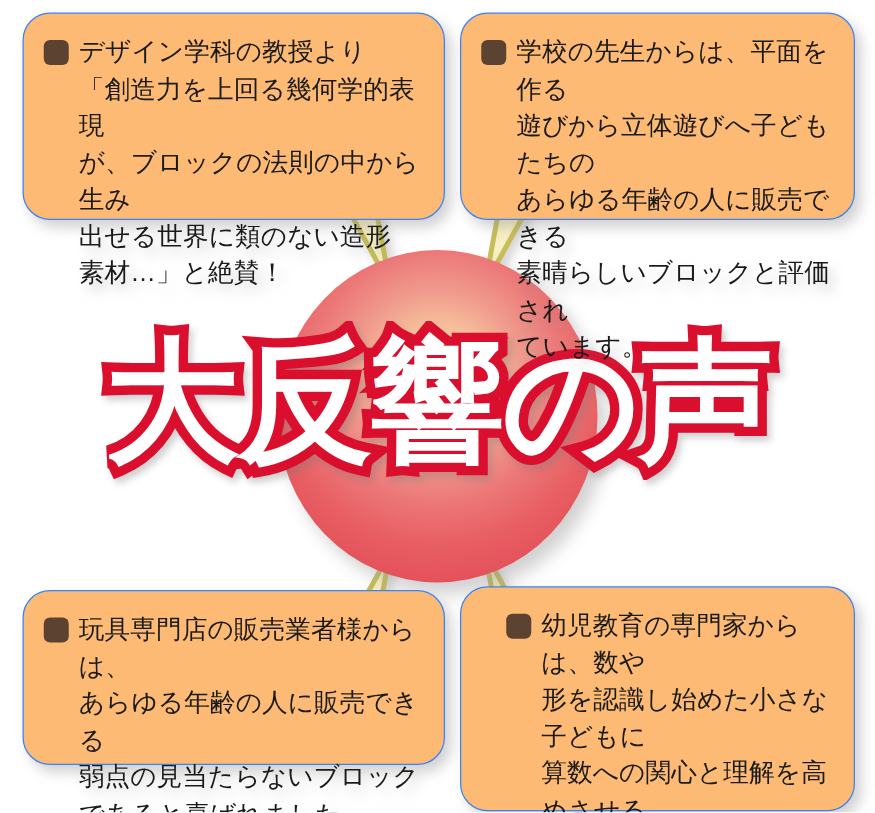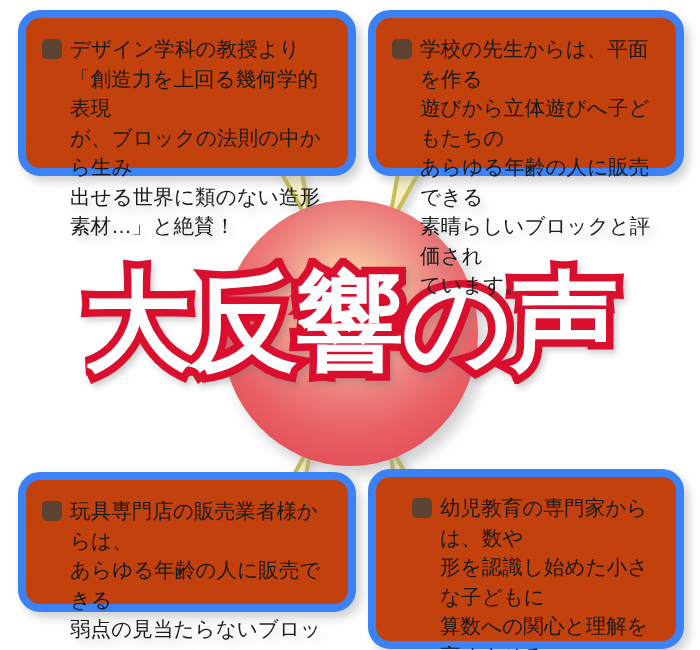--- a/index.html
+++ b/index.html
@@ -17,22 +17,22 @@
     width: 700px;
     height: 650px;
     background: #ffffff;
     overflow: hidden;
   }
 
   
   .bubble {
     position: absolute;
     box-sizing: border-box;
-    background: #c2410c;
-    border: 8px solid #3b82f6;
+    background: #fdba74;
+    border: 1px solid #3b82f6;
     border-radius: 22px;
     padding: 16px 14px 14px 16px;
     filter: drop-shadow(5px 6px 5px rgba(140,140,140,0.40));
   }
   .bubble-inner {
     display: flex;
     align-items: flex-start;
     gap: 0;
   }
   .bullet {

